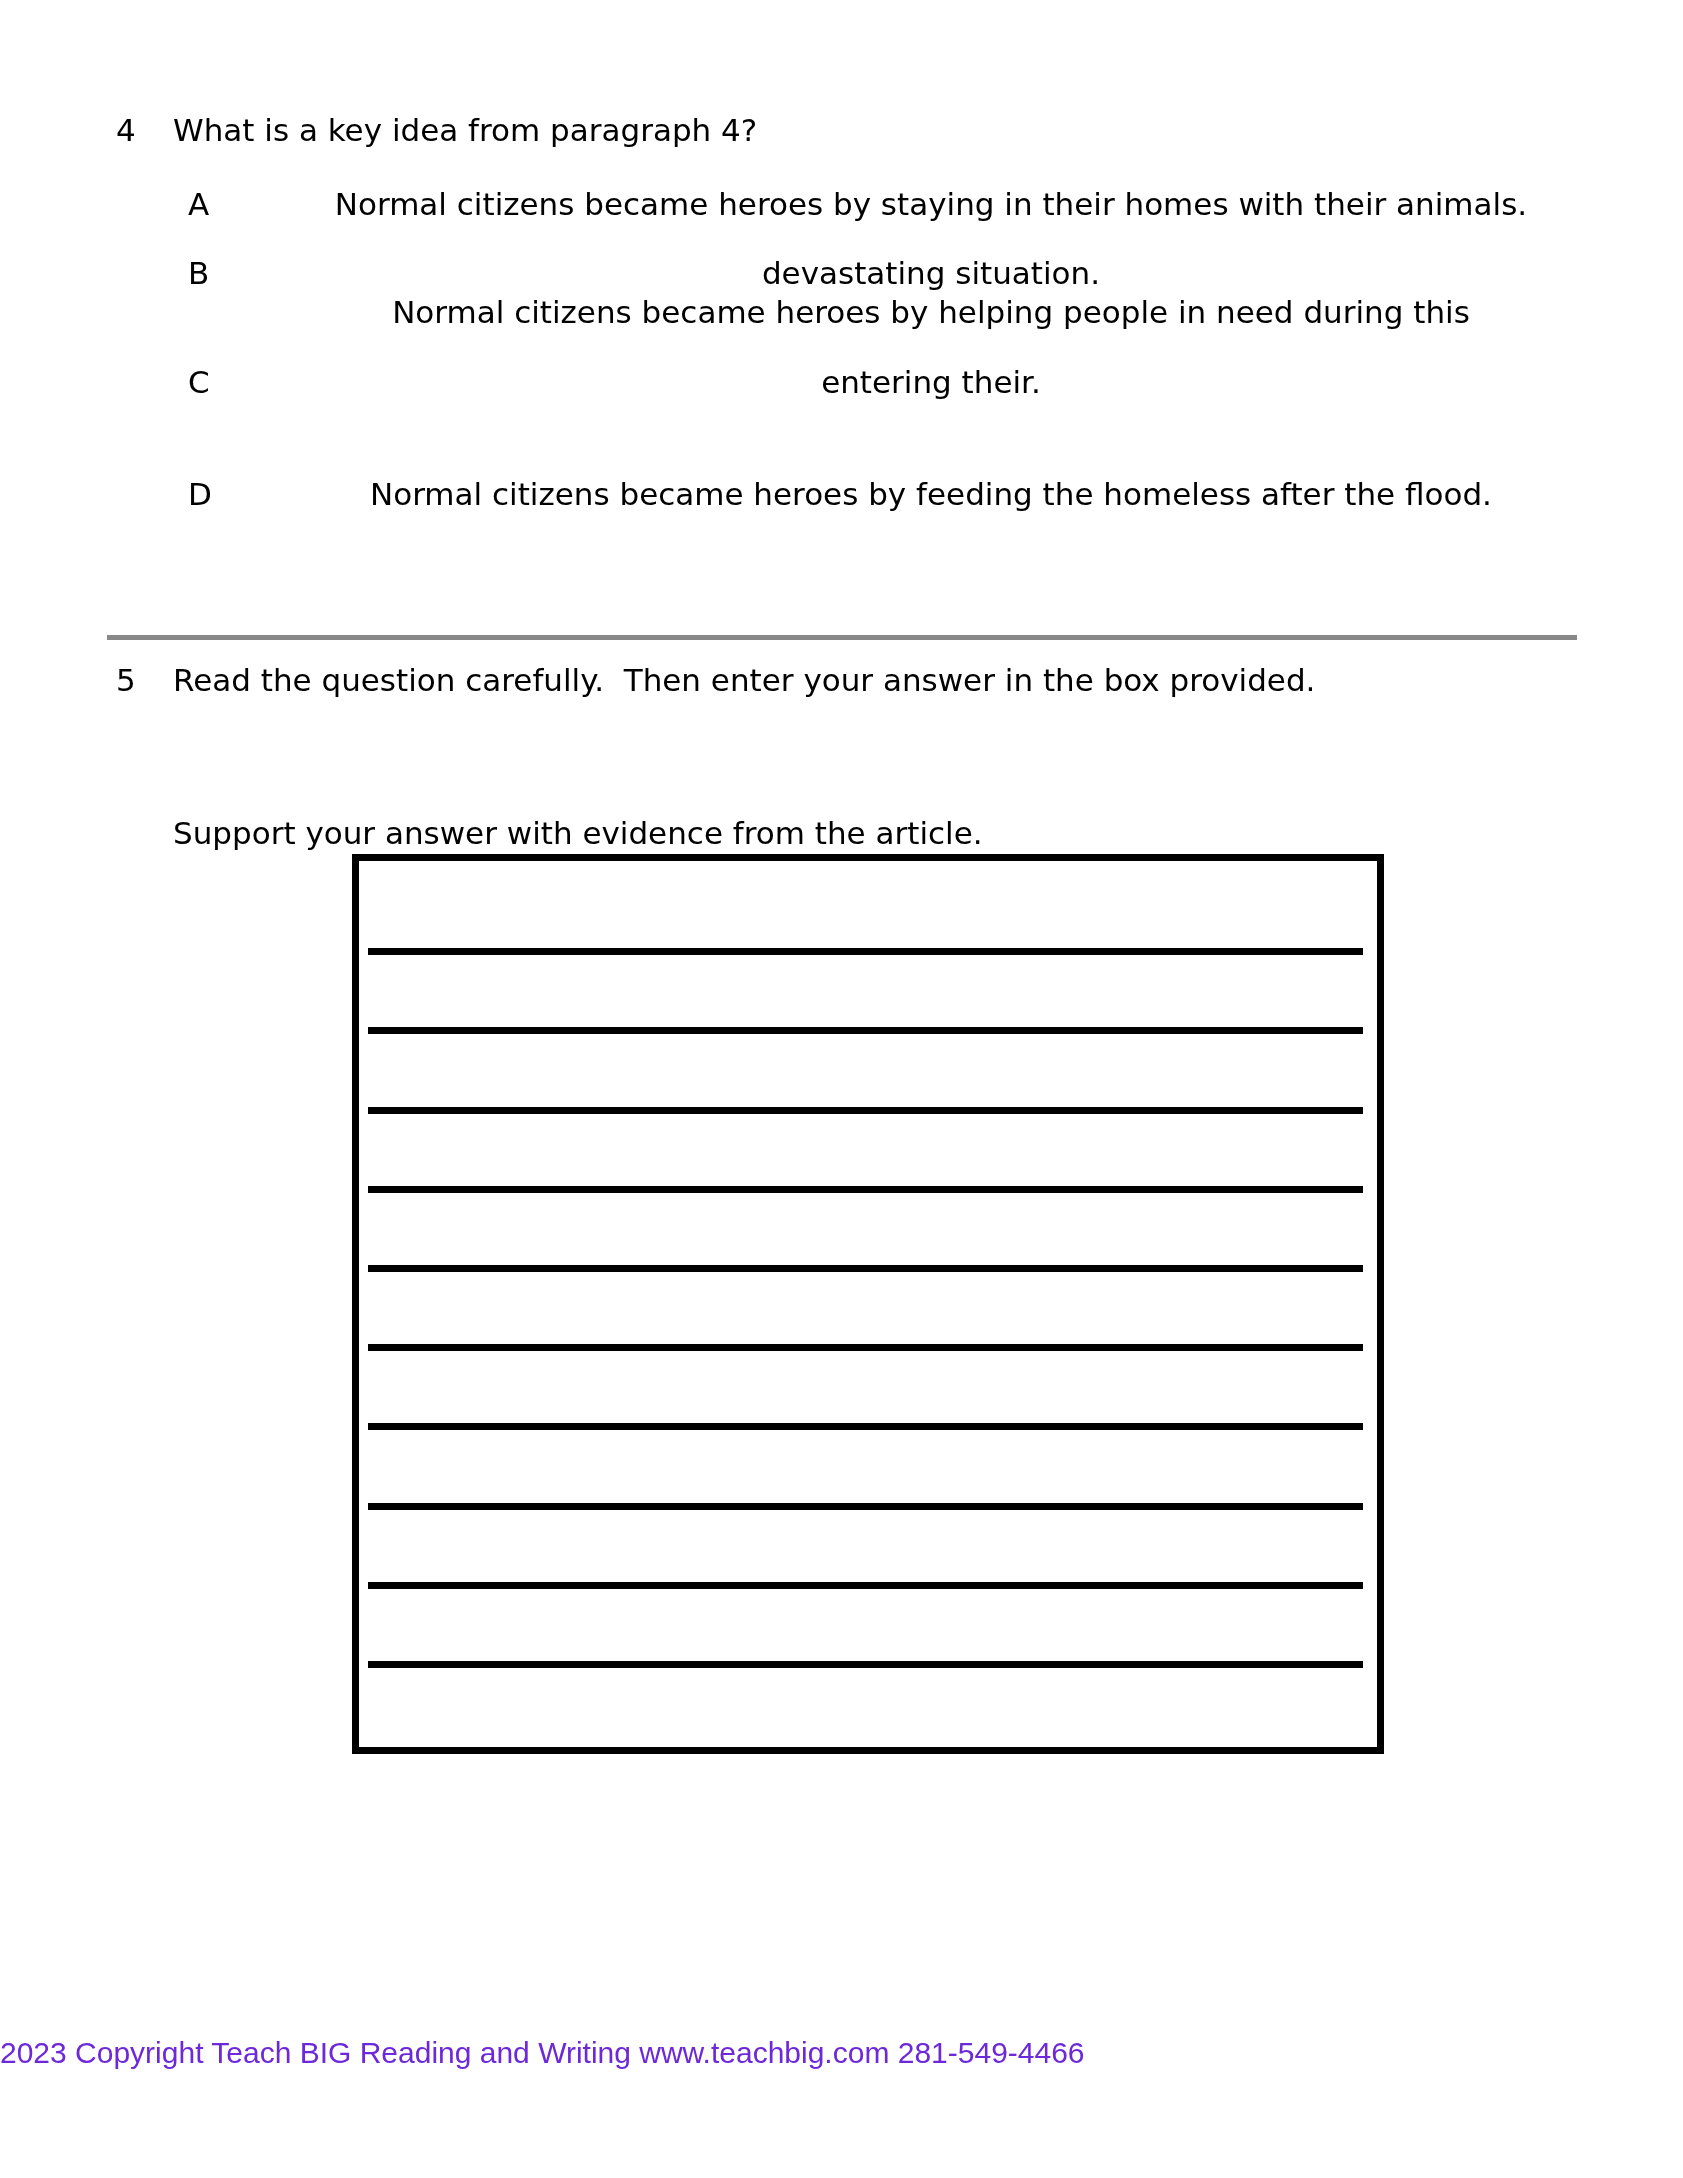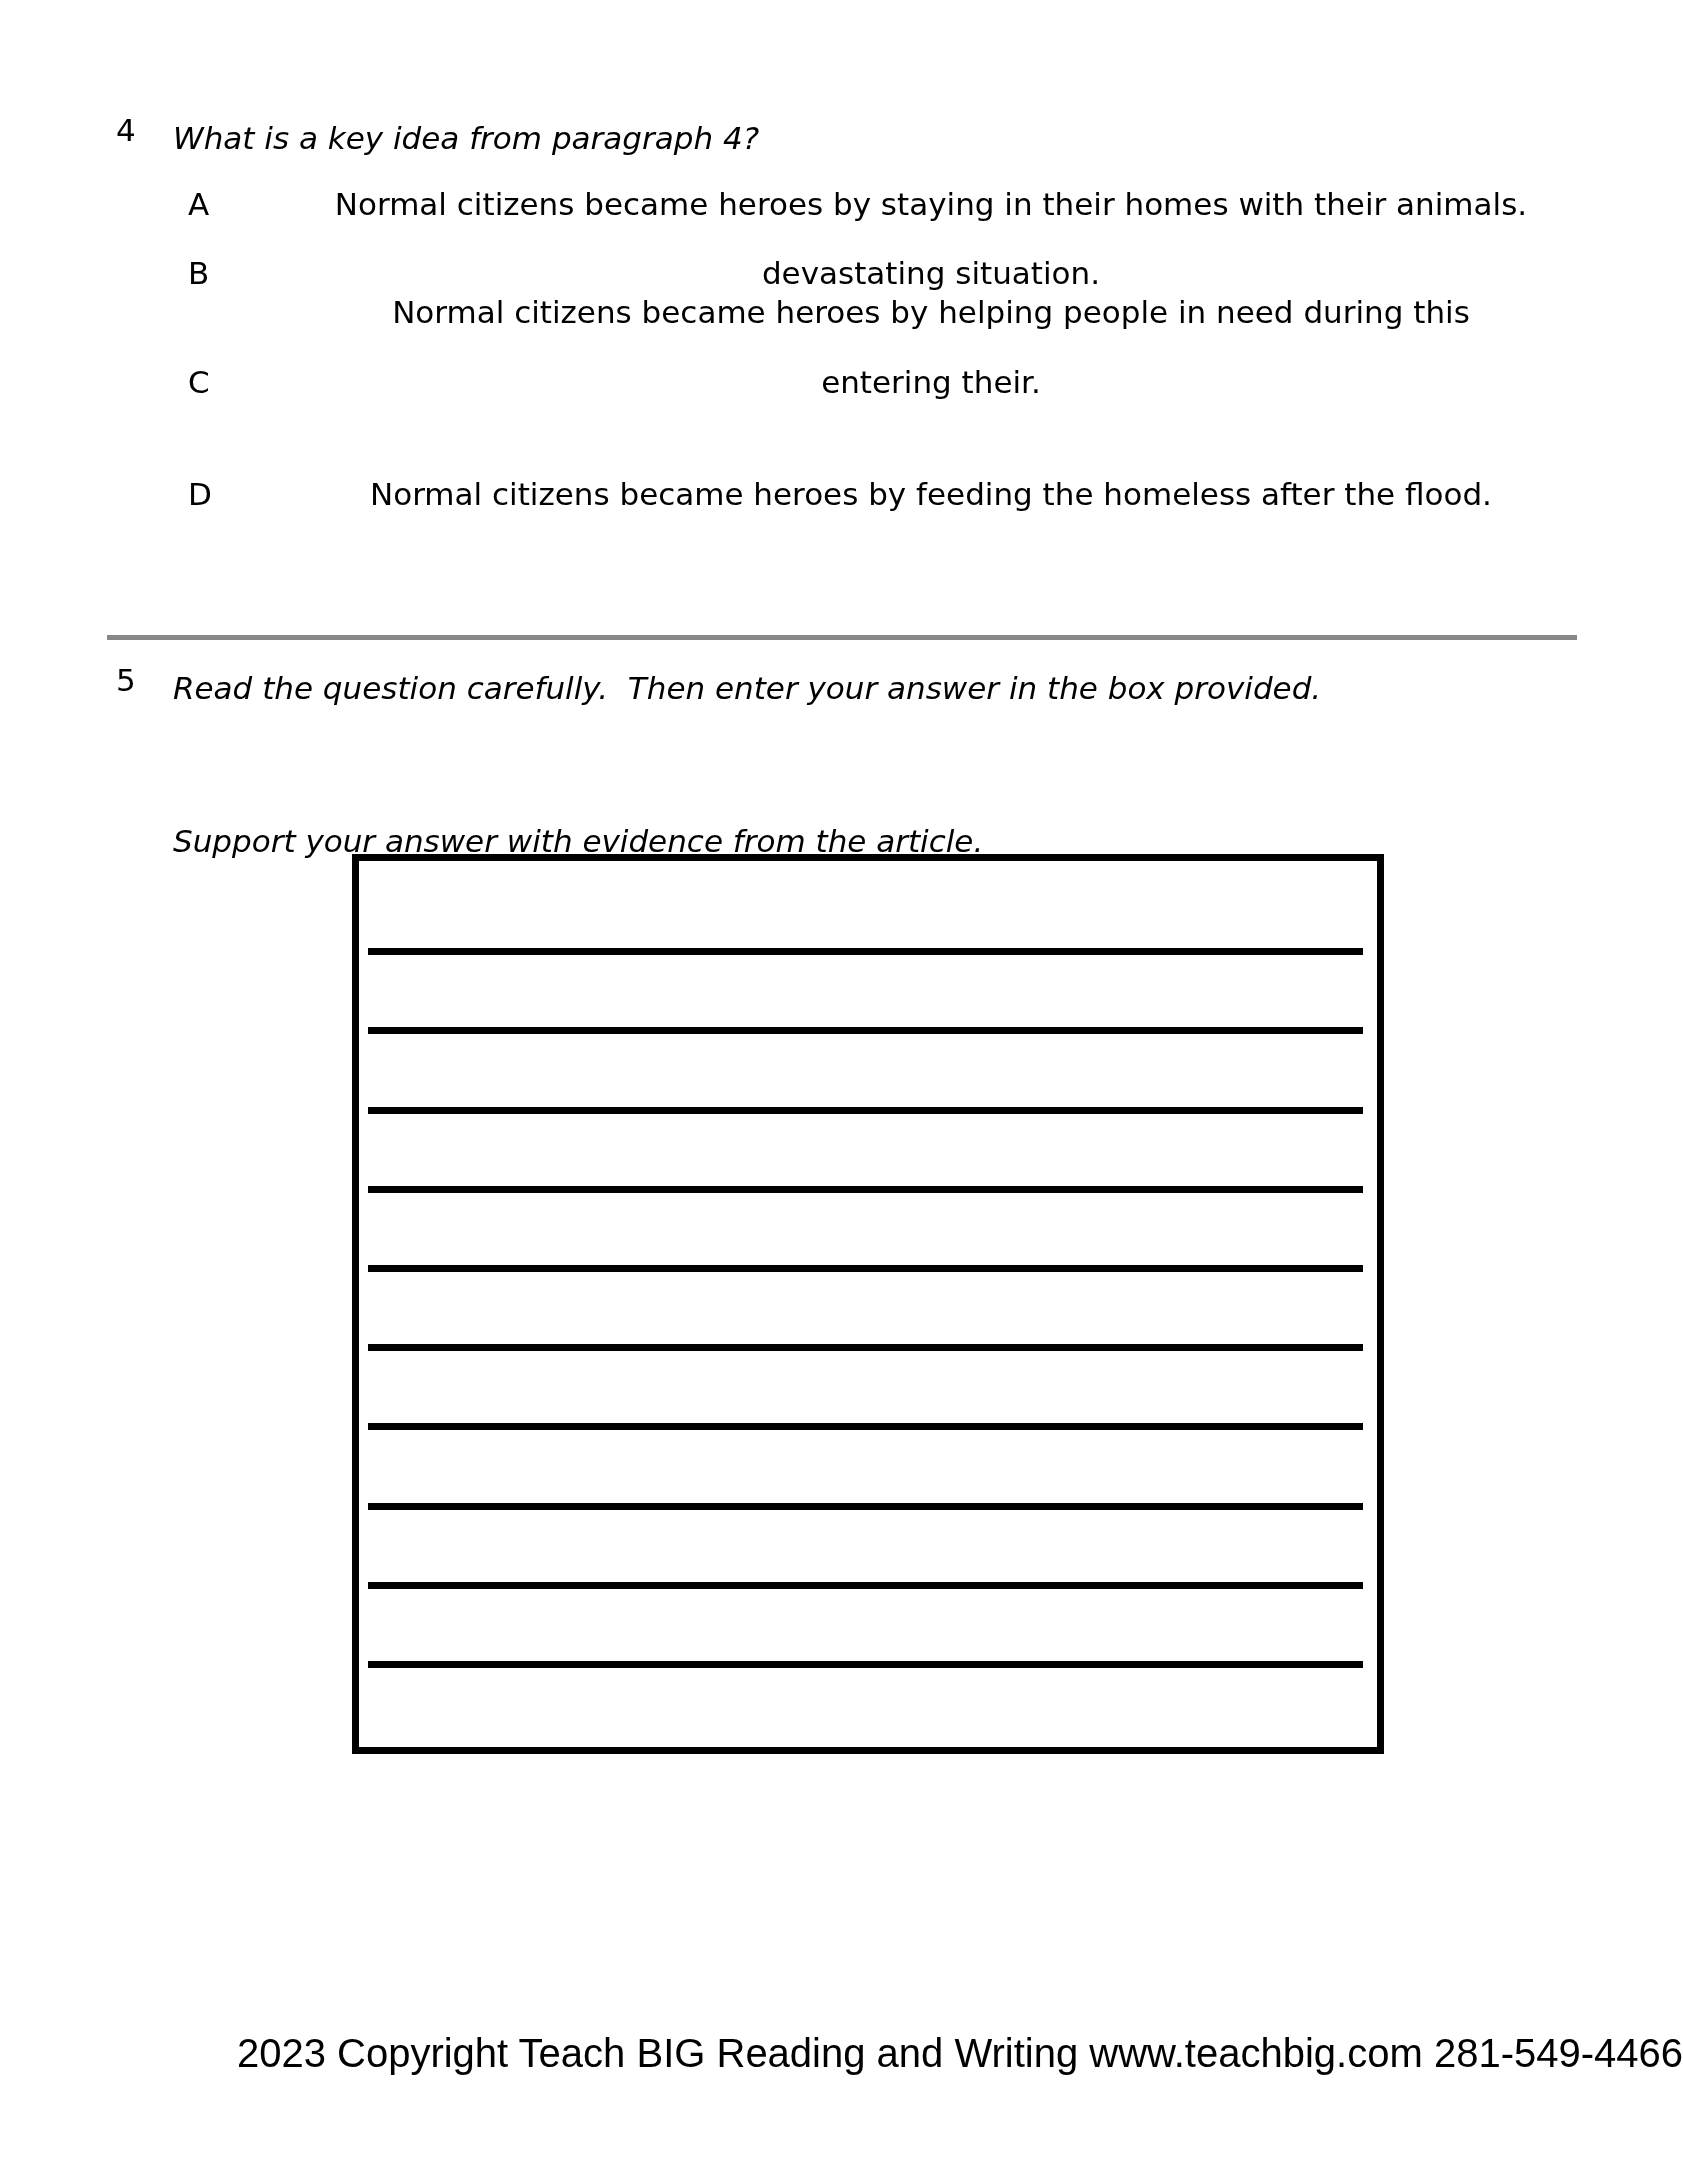--- a/index.html
+++ b/index.html
@@ -24,24 +24,23 @@
     color: #000000;
   }
   .q-number {
     position: absolute;
     left: 116px;
     top: 0;
   }
   .q-text {
     position: absolute;
     left: 173px;
-    top: 8px;
+    top: 0;
     width: 1445px;
     white-space: pre-wrap;
-    font-style: italic;
   }
   .opt-letter {
     position: absolute;
     left: 188px;
     top: 0;
   }
   .opt-lines {
     position: absolute;
     left: 228px;
     top: 0;
@@ -74,25 +73,25 @@
     left: 9px;
     width: 995px;
     height: 7px;
     background: #000000;
   }
   .footer {
     position: absolute;
     left: 0;
     top: 2035px;
     width: 1683px;
-    text-align: right;
+    text-align: left;
     font-family: "Liberation Sans", sans-serif;
-    font-size: 40px;
+    font-size: 30px;
     line-height: 36px;
-    color: #000000;
+    color: #6d28d9;
   }
 </style>
 </head>
 <body>
 
 <div class="row" style="top:111px">
   <span class="q-number">4</span>
   <span class="q-text">What is a key idea from paragraph 4?</span>
 </div>
 

